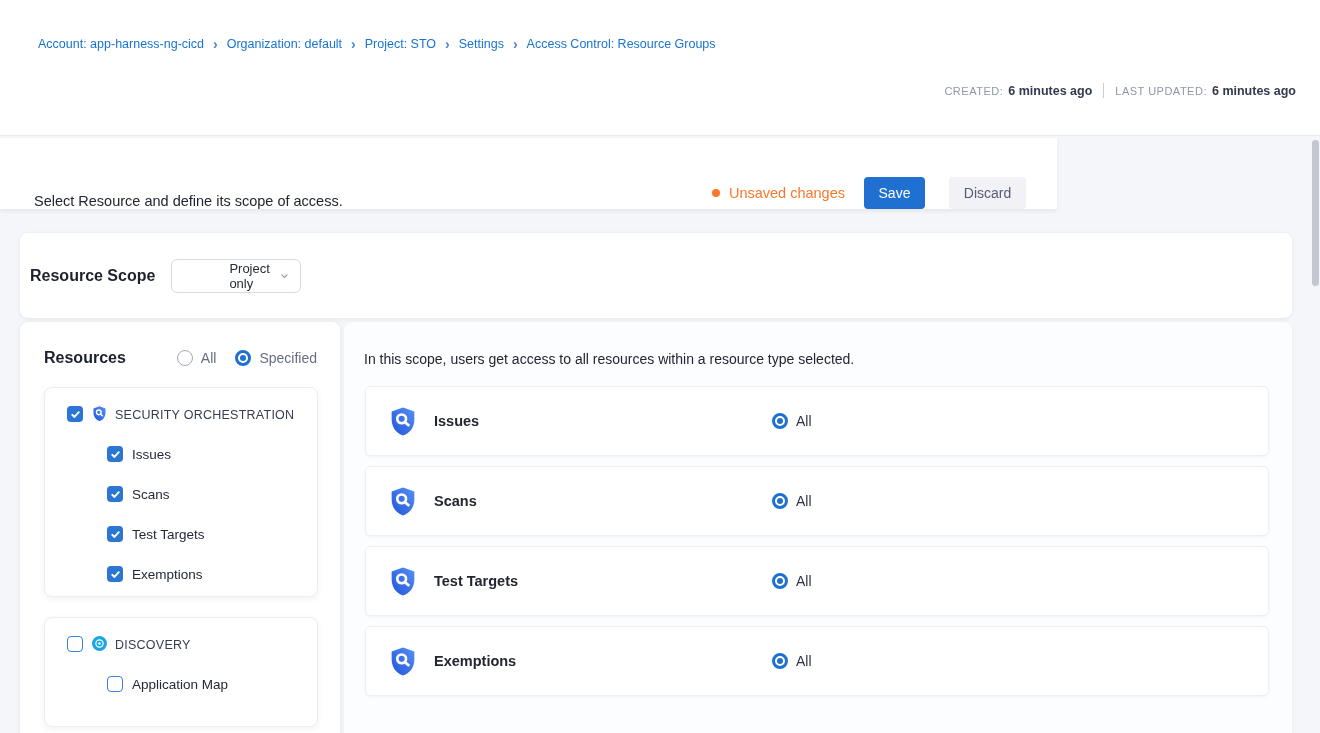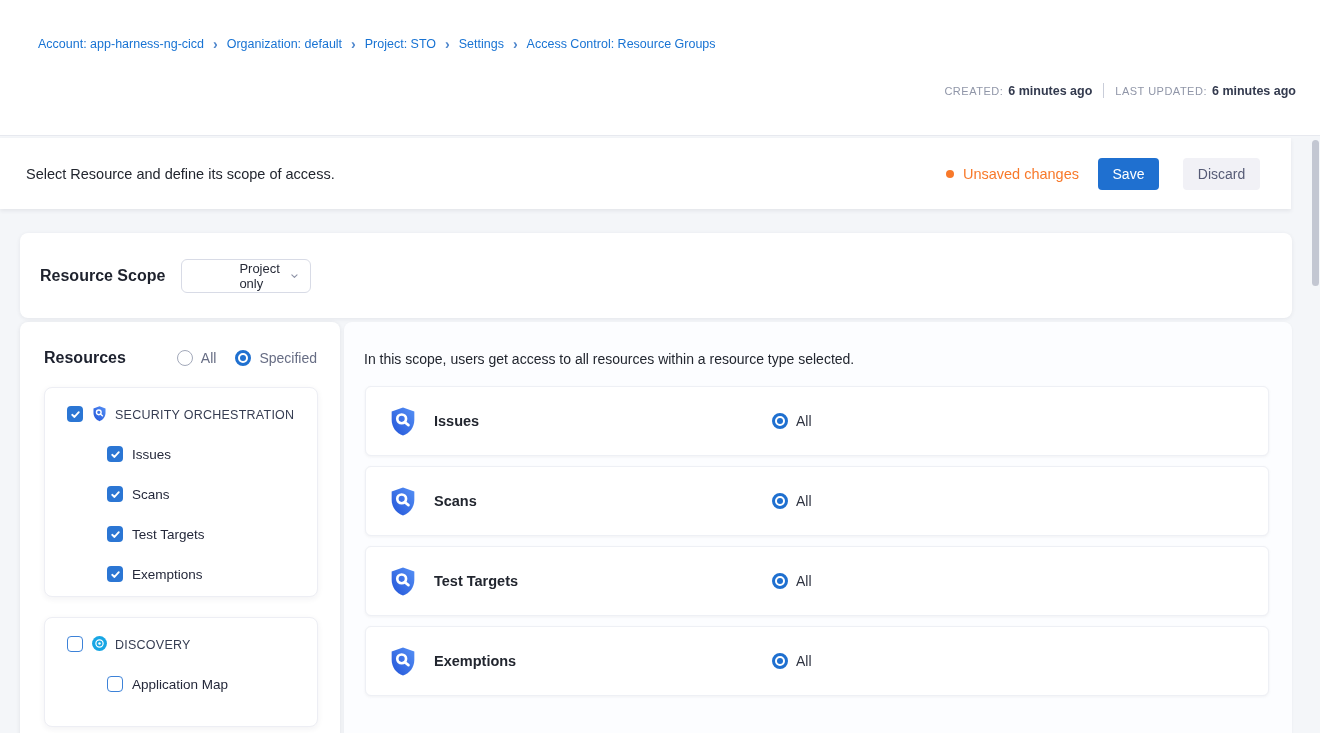--- a/index.html
+++ b/index.html
@@ -11,37 +11,37 @@
   .breadcrumb { position:absolute; left:17px; top:37px; display:flex; align-items:center; gap:9px; font-size:12.5px;margin-left:21px; }
   .crumb { color:#1873d3; cursor:pointer; text-decoration:none; }
   .crumb-sep { color:#4f87cd; font-size:14px; line-height:1; font-weight:600; }
   .page-title { position:absolute; left:32px; top:75px; font-size:18.5px; font-weight:600; color:#1e222d; }
   .header-meta { position:absolute; right:24px; top:83px; display:flex; align-items:center; font-size:12.5px; }
   .meta-label { color:#9096a8; font-size:11px; letter-spacing:.5px; font-weight:500; margin-right:5px; }
   .meta-value { color:#333a4e; font-weight:600; }
   .meta-divider { width:1px; height:15px; background:#c9cdd9; margin:0 11px; }
 
   
-  .toolbar { position:absolute; top:138px; left:0; width:1291px; height:71px; background:#ffffff;
-             box-shadow:0 2px 4px rgba(40,41,61,.08); display:flex; align-items:center; padding:0 31px 0 26px; }
+  .toolbar { position:absolute; top:138px; left:0; width:1057px; height:71px; background:#ffffff;
+             box-shadow:0 2px 4px rgba(40,41,61,.08); display:flex; align-items:flex-end; padding:0 31px 0 34px; }
   .toolbar-desc { font-size:14.5px; color:#22262f; }
   .toolbar-right { margin-left:auto; display:flex; align-items:center; }
   .unsaved { display:flex; align-items:center; gap:9px; margin-right:19px; }
   .unsaved-dot { width:8px; height:8px; border-radius:50%; background:#f8792a; }
   .unsaved-text { color:#f8792a; font-size:14.5px; }
   .btn { height:32px; border:none; border-radius:4px; font-family:inherit; font-size:14px; font-weight:400; cursor:pointer; }
   .btn-save { width:61px; background:#1f70d0; color:#ffffff; margin-right:24px; }
   .btn-discard { width:77px; background:#f1f1f6; color:#565b76; }
 
   
   .scroll-thumb { position:absolute; left:1312px; top:140px; width:7px; height:146px; border-radius:4px; background:#c3c7d2; }
 
   
   .scope-card { position:absolute; left:20px; top:233px; width:1272px; height:85px; background:#ffffff; border-radius:8px;
-                box-shadow:0 1px 4px rgba(40,41,61,.08); display:flex; align-items:center; padding-left:20px; }
+                box-shadow:0 1px 4px rgba(40,41,61,.08); display:flex; align-items:center; padding-left:10px; }
   .scope-label { font-size:16px; font-weight:700; color:#1e222d; margin-right:16px; }
   .scope-select { width:130px; height:34px; border:1px solid #d8dbe6; border-radius:6px; background:#ffffff;
                   display:flex; align-items:center; justify-content:space-between; padding:0 12px; cursor:pointer; }
   .scope-select-value { font-size:13px; font-weight:400; color:#272b38;margin-left:45px; }
 
   
   .resources-panel { position:absolute; left:20px; top:322px; width:320px; height:440px; background:#ffffff; border-radius:8px;
                      box-shadow:0 1px 4px rgba(40,41,61,.1); }
   .resources-head { display:flex; align-items:center; padding:27px 23px 0 24px; }
   .resources-title { font-size:16px; font-weight:700; color:#1d212e; }

